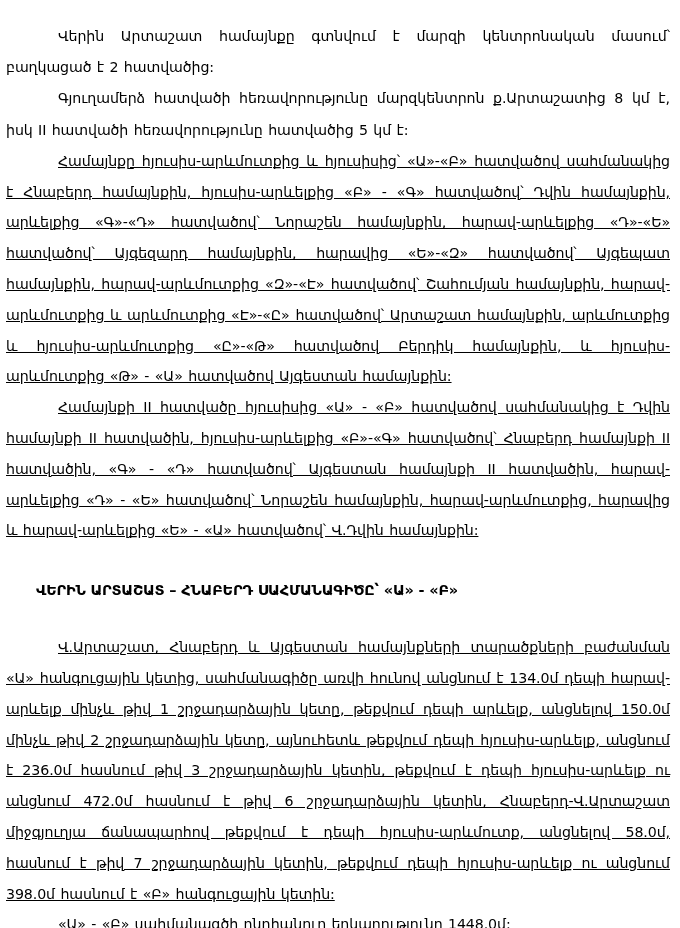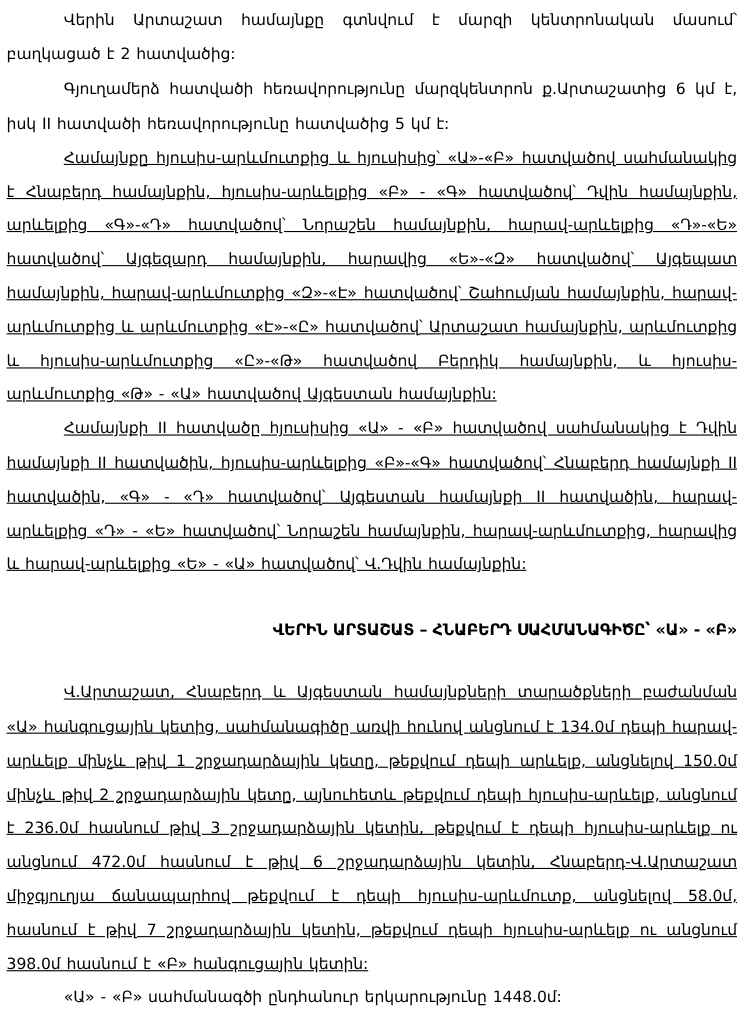--- a/index.html
+++ b/index.html
@@ -11,58 +11,58 @@
       width: 680px;
       height: 928px;
       overflow: hidden;
       position: relative;
       font-family: "DejaVu Sans", "Liberation Sans", sans-serif;
       color: #000000;
     }
     .page {
       position: absolute;
       left: 0;
-      top: 0;
+      top: 17px;
       width: 680px;
       height: 771px;
       box-sizing: border-box;
       padding: 4px 10px 0 6px;
     }
     .para {
       font-size: 14.2px;
       line-height: 31.2px;
       text-align: justify;
       text-indent: 52px;
       margin: 0;
       letter-spacing: -0.1px;
       word-spacing: 1px;
     }
     .para.compact {
       line-height: 30.8px;
       text-decoration: underline;
     }
     .heading {
       font-size: 14.5px;
-      text-align: right;
+      text-align: left;
       margin: 34px 0 32px 0;
       line-height: 20px;
       padding-left: 30px;
       letter-spacing: -0.2px;
     }
     .last {
       text-indent: 52px;
     }
   </style>
 </head>
 <body>
 
 <div class="page">
   <div>
     <p class="para">Վերին Արտաշատ համայնքը գտնվում է մարզի կենտրոնական մասում՝ բաղկացած է 2 հատվածից:</p>
-    <p class="para">Գյուղամերձ հատվածի հեռավորությունը մարզկենտրոն ք.Արտաշատից 6 կմ է, իսկ II հատվածի հեռավորությունը հատվածից 5 կմ է:</p>
+    <p class="para">Գյուղամերձ հատվածի հեռավորությունը մարզկենտրոն ք.Արտաշատից 8 կմ է, իսկ II հատվածի հեռավորությունը հատվածից 5 կմ է:</p>
     <p class="para compact">Համայնքը հյուսիս-արևմուտքից և հյուսիսից՝ «Ա»-«Բ» հատվածով սահմանակից է Հնաբերդ համայնքին, հյուսիս-արևելքից «Բ» - «Գ» հատվածով՝ Դվին համայնքին, արևելքից «Գ»-«Դ» հատվածով՝ Նորաշեն համայնքին, հարավ-արևելքից «Դ»-«Ե» հատվածով՝ Այգեզարդ համայնքին, հարավից «Ե»-«Զ» հատվածով՝ Այգեպատ համայնքին, հարավ-արևմուտքից «Զ»-«Է» հատվածով՝ Շահումյան համայնքին, հարավ-արևմուտքից և արևմուտքից «Է»-«Ը» հատվածով՝ Արտաշատ համայնքին, արևմուտքից և հյուսիս-արևմուտքից «Ը»-«Թ» հատվածով Բերդիկ համայնքին, և հյուսիս-արևմուտքից «Թ» - «Ա» հատվածով Այգեստան համայնքին:</p>
     <p class="para compact">Համայնքի II հատվածը հյուսիսից «Ա» - «Բ» հատվածով սահմանակից է Դվին համայնքի II հատվածին, հյուսիս-արևելքից «Բ»-«Գ» հատվածով՝ Հնաբերդ համայնքի II հատվածին, «Գ» - «Դ» հատվածով՝ Այգեստան համայնքի II հատվածին, հարավ-արևելքից «Դ» - «Ե» հատվածով՝ Նորաշեն համայնքին, հարավ-արևմուտքից, հարավից և հարավ-արևելքից «Ե» - «Ա» հատվածով՝ Վ.Դվին համայնքին:</p>
   </div>
 
   <h2 class="heading">ՎԵՐԻՆ ԱՐՏԱՇԱՏ – ՀՆԱԲԵՐԴ ՍԱՀՄԱՆԱԳԻԾԸ՝ «Ա» - «Բ»</h2>
 
   <div>
     <p class="para compact">Վ.Արտաշատ, Հնաբերդ և Այգեստան համայնքների տարածքների բաժանման «Ա» հանգուցային կետից, սահմանագիծը առվի հունով անցնում է 134.0մ դեպի հարավ-արևելք մինչև թիվ 1 շրջադարձային կետը, թեքվում դեպի արևելք, անցնելով 150.0մ մինչև թիվ 2 շրջադարձային կետը, այնուհետև թեքվում դեպի հյուսիս-արևելք, անցնում է 236.0մ հասնում թիվ 3 շրջադարձային կետին, թեքվում է դեպի հյուսիս-արևելք ու անցնում 472.0մ հասնում է թիվ 6 շրջադարձային կետին, Հնաբերդ-Վ.Արտաշատ միջգյուղյա ճանապարհով թեքվում է դեպի հյուսիս-արևմուտք, անցնելով 58.0մ, հասնում է թիվ 7 շրջադարձային կետին, թեքվում դեպի հյուսիս-արևելք ու անցնում 398.0մ հասնում է «Բ» հանգուցային կետին:</p>
     <p class="para last">«Ա» - «Բ» սահմանագծի ընդհանուր երկարությունը 1448.0մ:</p>
   </div>

